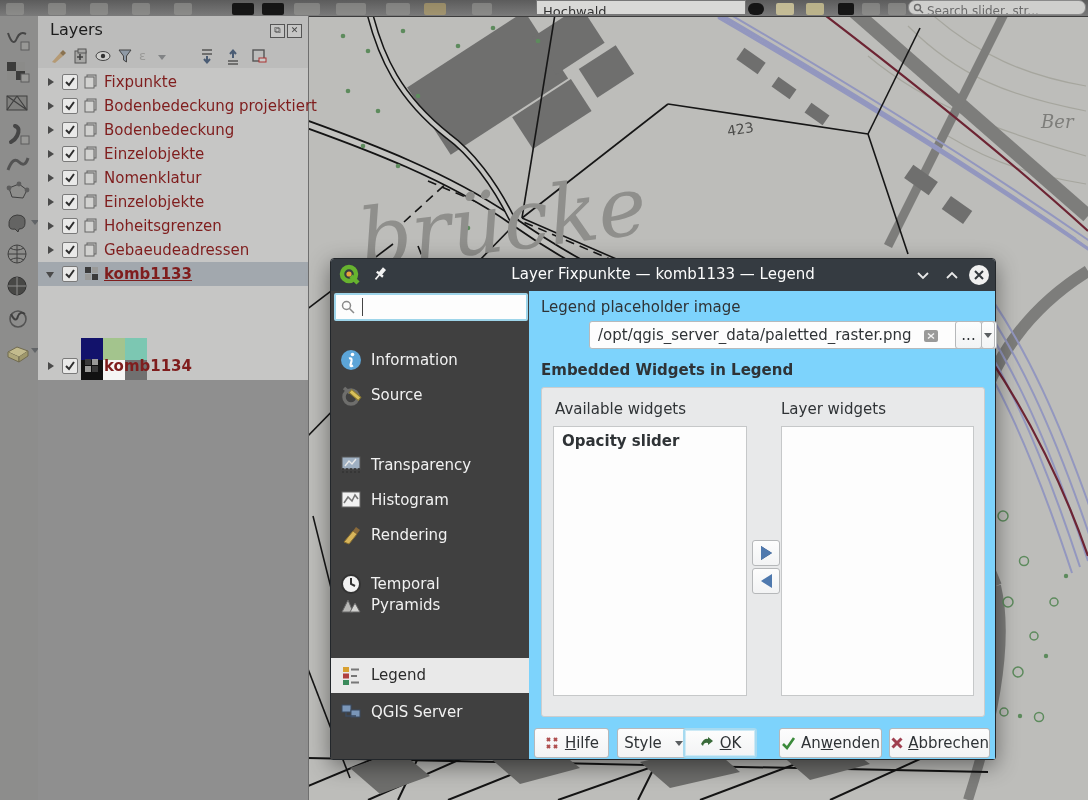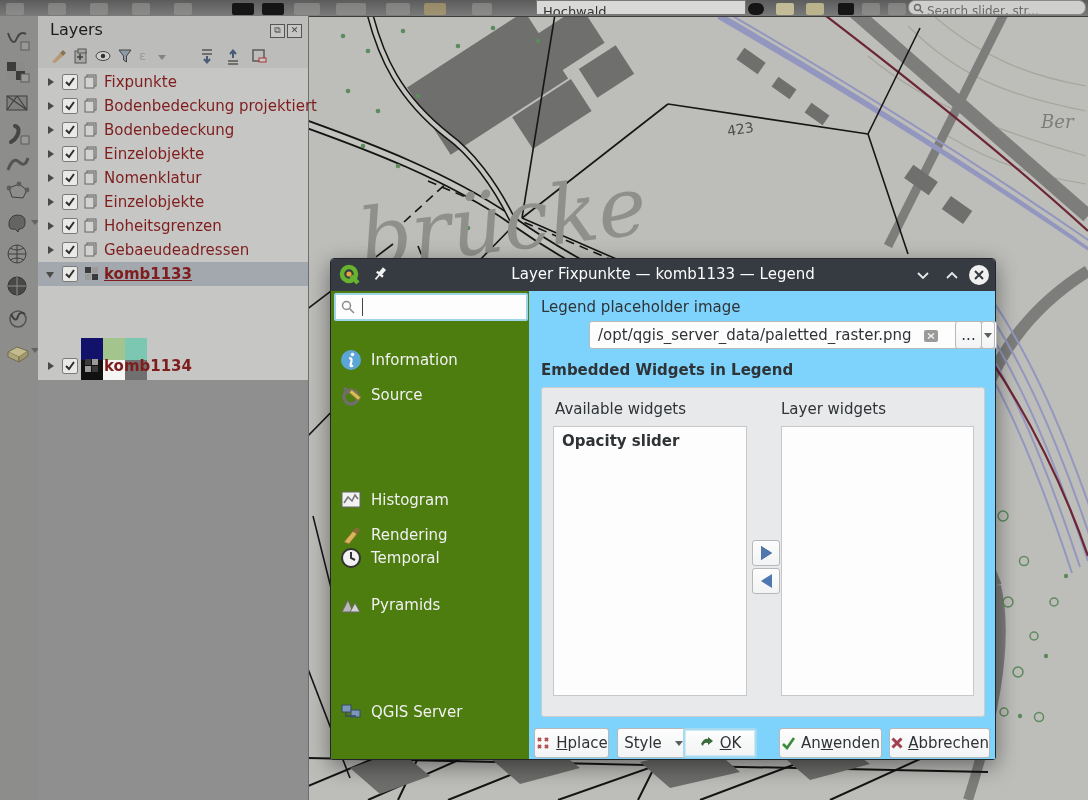--- a/index.html
+++ b/index.html
@@ -37,21 +37,21 @@
   .llabel.active{font-weight:bold;text-decoration:underline;}
   .palette{position:absolute;left:43px;top:270px;width:66px;height:66px;display:grid;grid-template-columns:22px 22px 22px;grid-template-rows:22px 22px 22px;}
   .lp-empty{position:absolute;left:0;top:364px;width:270px;height:420px;background:#8f8f8f;}
   
   .map{left:308px;top:16px;width:780px;height:784px;background:#bdbdba;}
   
   .dialog{left:330px;top:258px;width:664px;height:500px;background:#eff0f1;border:1px solid #23272b;border-radius:4px 4px 3px 3px;box-shadow:0 6px 22px rgba(0,0,0,.45);}
   .d-title{position:absolute;left:0;top:0;width:664px;height:32px;background:#353b41;border-radius:3px 3px 0 0;}
   .d-title-text{position:absolute;left:0;top:6px;width:664px;text-align:center;color:#fcfcfc;font-size:15px;}
   .d-win-btn{position:absolute;top:6px;width:20px;height:20px;cursor:pointer;}
-  .d-sidebar{position:absolute;left:0;top:32px;width:198px;height:468px;background:#4d7c0f;}
+  .d-sidebar{position:absolute;left:0;top:32px;width:198px;height:468px;background:#404040;}
   .d-search{position:absolute;left:3px;top:2px;width:190px;height:24px;background:#fdfdfd;border:2px solid #9ed5ea;border-radius:2px;}
   .menu-item{position:absolute;left:0;width:198px;height:35px;cursor:pointer;}
   .menu-item .mi-icon{position:absolute;left:9px;top:6px;width:22px;height:22px;}
   .menu-item .mi-label{position:absolute;left:40px;top:8px;font-size:15px;color:#f1f1f1;white-space:nowrap;}
   .menu-item.sel{background:#e9e9e9;}
   .menu-item.sel .mi-label{color:#2b2b2b;}
   .d-content{position:absolute;left:198px;top:32px;width:466px;height:468px;background:#7dd3fc;}
   .c-label{position:absolute;font-size:15px;color:#2f3336;}
   .c-input{position:absolute;left:12px;top:30px;width:408px;height:28px;background:#fdfdfd;border:1px solid #b7babc;border-radius:3px;
            font-size:15px;color:#2f3336;padding:0 30px 0 8px;box-sizing:border-box;font-family:"DejaVu Sans",sans-serif;margin-left:48px;}
@@ -552,47 +552,65 @@
       <span class="mi-label">Information</span>
       </div>
     <div class="menu-item" style="top:87px">
       <span class="mi-icon"><svg width="22" height="22">
             <circle cx="11" cy="13" r="7" fill="none" stroke="#6e6e6c" stroke-width="3.5"></circle>
             <path d="M4 4 L10 9" stroke="#6e6e6c" stroke-width="3.5"></path>
             <rect x="9" y="9" width="12" height="4" transform="rotate(40 15 11)" fill="#d8c05a" stroke="#8a7a30"></rect>
           </svg></span>
       <span class="mi-label">Source</span>
       </div>
+    <div class="menu-item" style="top:157px">
+      <span class="mi-icon"><svg width="22" height="22">
+            <rect x="2" y="3" width="18" height="12" fill="#9fb0c2" stroke="#555"></rect>
+            <path d="M2 15 H20" stroke="#333" stroke-width="1.5" stroke-dasharray="2 2"></path>
+            <path d="M2 18 H20" stroke="#333" stroke-width="1.5" stroke-dasharray="2 2"></path>
+            <path d="M5 12 L9 7 L12 10 L16 5" stroke="#e8e8e8" stroke-width="1.4" fill="none"></path>
+          </svg></span>
+      <span class="mi-label">Transparency</span>
+      </div>
     <div class="menu-item" style="top:192px">
       <span class="mi-icon"><svg width="22" height="22">
             <rect x="2" y="3" width="18" height="15" fill="#f2f2f2" stroke="#666"></rect>
             <path d="M4 14 L8 8 L12 12 L15 6 L18 10" stroke="#777" stroke-width="1.6" fill="none"></path>
           </svg></span>
       <span class="mi-label">Histogram</span>
       </div>
     <div class="menu-item" style="top:227px">
       <span class="mi-icon"><svg width="22" height="22">
             <path d="M4 18 L13 7 L17 10 L9 20 Z" fill="#d8b55a" stroke="#8a7030"></path>
             <path d="M13 7 L16 3 L20 6 L17 10 Z" fill="#8a6a3a"></path>
           </svg></span>
       <span class="mi-label">Rendering</span>
       </div>
-    <div class="menu-item" style="top:250px">
+    <div class="menu-item" style="top:276px">
       <span class="mi-icon"><svg width="22" height="22">
             <circle cx="11" cy="11" r="9" fill="#f2f2f2" stroke="#333" stroke-width="2"></circle>
             <path d="M11 5 V11 L15 13" stroke="#333" stroke-width="2" fill="none"></path>
           </svg></span>
       <span class="mi-label">Temporal</span>
       </div>
     <div class="menu-item" style="top:297px">
       <span class="mi-icon"><svg width="22" height="22">
             <path d="M2 18 L8 6 L13 18 Z" fill="#b8b8b6" stroke="#666"></path>
             <path d="M10 18 L15 9 L20 18 Z" fill="#d2d2d0" stroke="#666"></path>
           </svg></span>
       <span class="mi-label">Pyramids</span>
+      </div>
+    <div class="menu-item sel" style="top:367px">
+      <span class="mi-icon"><svg width="22" height="22">
+            <rect x="3" y="3" width="6" height="5" fill="#d8a030"></rect>
+            <rect x="3" y="9.5" width="6" height="5" fill="#b04040"></rect>
+            <rect x="3" y="16" width="6" height="5" fill="#3a8a5a"></rect>
+            <path d="M11 5.5 H19 M11 12 H17 M11 18.5 H19" stroke="#777" stroke-width="2"></path>
+          </svg></span>
+      <span class="mi-label">Legend</span>
       </div>
     <div class="menu-item" style="top:404px">
       <span class="mi-icon"><svg width="22" height="22">
             <rect x="2" y="4" width="9" height="7" fill="#7a96b8" stroke="#3a4a60"></rect>
             <rect x="11" y="9" width="9" height="7" fill="#7a96b8" stroke="#3a4a60"></rect>
             <path d="M6 11 V15 H16" stroke="#3a4a60" stroke-width="1.4" fill="none"></path>
           </svg></span>
       <span class="mi-label">QGIS Server</span>
       </div>
   </div>
@@ -631,21 +649,21 @@
 
     <div class="btn" style="left:5px;top:437px;width:75px;height:30px">
       <svg width="16" height="16">
           <g stroke="#b05050" stroke-width="2">
             <path d="M3 3 L6 6 M6 3 L3 6"></path>
             <path d="M10 3 L13 6 M13 3 L10 6"></path>
             <path d="M3 10 L6 13 M6 10 L3 13"></path>
             <path d="M10 10 L13 13 M13 10 L10 13"></path>
           </g>
         </svg>
-      <span><span class="key">H</span><span>place</span></span>
+      <span><span class="key">H</span><span>ilfe</span></span>
       </div>
     <div class="btn" style="left:88px;top:437px;width:73px;height:30px">
       <span>Style</span>
       <span class="caret-down" style="margin-left:8px"></span>
       </div>
     <div class="btn ok-focus" style="left:154px;top:437px;width:74px;height:30px">
       <svg width="16" height="14">
           <path d="M2 8 Q5 2 9 3 L9 1 L14 5 L9 9 L9 7 Q5 6 4 10 Z" fill="#3a6b3a"></path>
         </svg>
       <span><span class="key">O</span><span>K</span></span>

